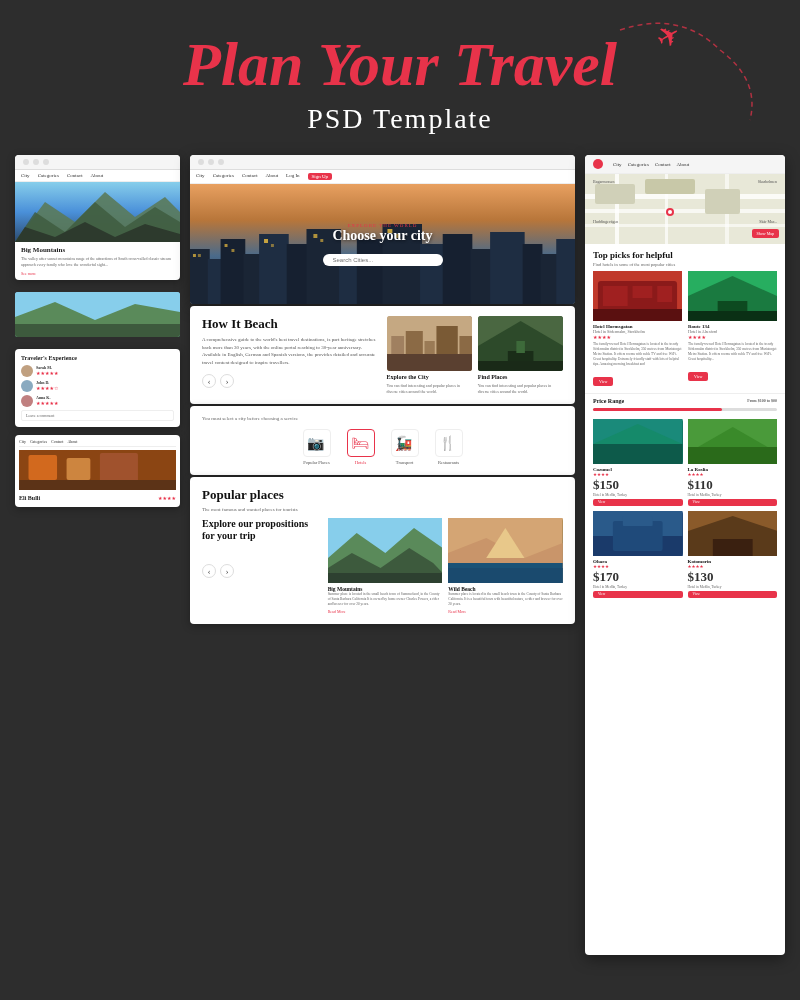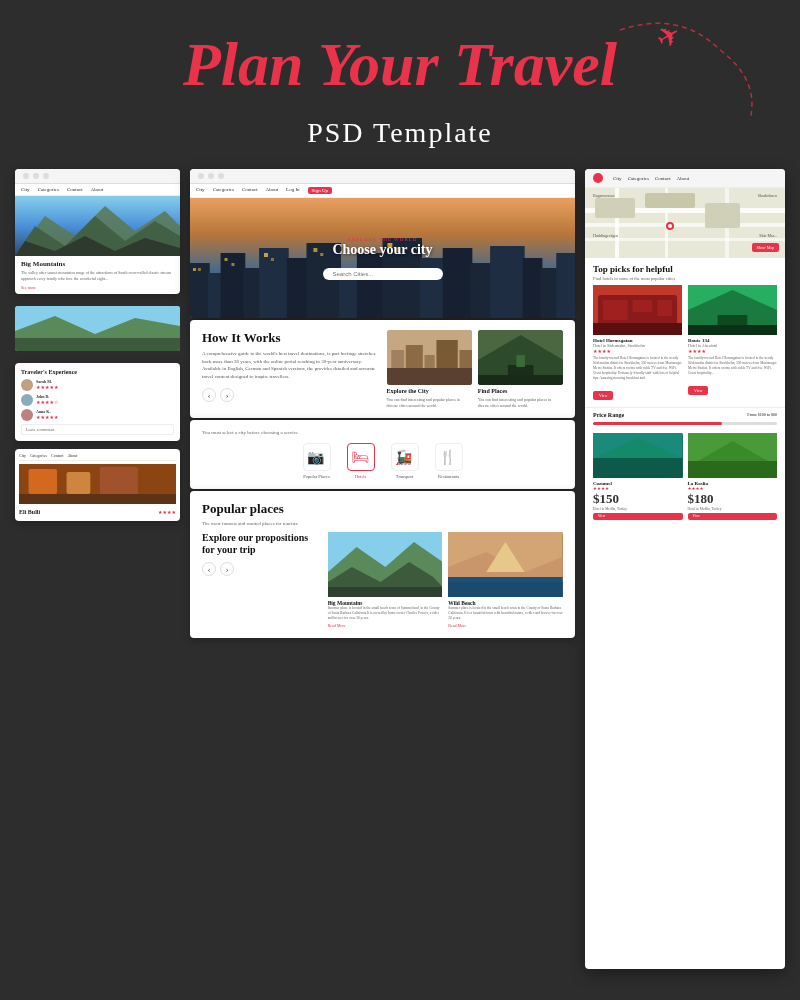--- a/index.html
+++ b/index.html
@@ -31,21 +31,21 @@
       font-weight: bold;
       color: #e8334a;
       font-style: italic;
       font-family: 'Georgia', serif;
       line-height: 1.1;
     }
     .header-subtitle {
       font-size: 28px;
       color: #ffffff;
       font-weight: 300;
-      margin-top: 19px;
+      margin-top: 5px;
       letter-spacing: 2px;
     }
 
     
     .plane-top-right {
       position: absolute;
       top: 20px;
       right: 120px;
       color: #e8334a;
       font-size: 28px;
@@ -417,21 +417,21 @@
       gap: 8px;
     }
     .popular-left {
       flex: 1;
     }
     .explore-text {
       font-size: 10px;
       font-weight: bold;
       color: #111;
       line-height: 1.2;
-      margin-bottom: 6px;
+      margin-bottom: 22px;
     }
     .popular-nav-arrows {
       display: flex;
       gap: 4px;
     }
     .popular-imgs {
       display: flex;
       gap: 6px;
       flex: 2;
     }
@@ -814,21 +814,21 @@
         <div class="hero-main-text">Choose your city</div>
         <div class="hero-search">
           <input type="text" style="border: none; border-radius: 20px; padding: 3px 10px; font-size: 6px; width: 120px;" placeholder="Search Cities...">
         </div>
       </div>
     </div>
 
     <div class="how-works-section">
       <div class="how-works-row">
         <div class="how-works-left">
-          <div class="section-title">How It Works</div>
+          <div class="section-title">How It Beach</div>
           <div class="section-desc">A comprehensive guide to the world's best travel destinations, is part heritage stretches back more than 30 years, with the online portal reaching to 30-year anniversary. Available in English, German and Spanish versions, the provides detailed and accurate travel content designed to inspire travellers.</div>
           <div class="nav-arrows">
             <div class="arrow-btn">‹</div>
             <div class="arrow-btn">›</div>
           </div>
         </div>
         <div class="how-works-imgs">
           <div class="how-card">
             <div class="how-card-img city-explore-img">
               <svg width="100%" height="55" viewBox="0 0 100 55" preserveAspectRatio="none">
@@ -1027,22 +1027,51 @@
         <div class="hotel-grid-card">
           <div class="hotel-grid-img hg2">
             <svg width="100%" height="45" viewBox="0 0 90 45" preserveAspectRatio="none">
               <rect width="90" height="45" fill="#4a9a3a"></rect>
               <rect x="0" y="28" width="90" height="17" fill="#2a6a1a"></rect>
               <polygon points="10,28 45,8 80,28" fill="#3a8a2a"></polygon>
             </svg>
           </div>
           <div class="hg-name">La Roslia</div>
           <div class="hg-stars">★★★★</div>
-          <div class="hg-price">$180</div>
+          <div class="hg-price">$110</div>
           <div class="hg-location">Hotel in Medlin, Turkey</div>
           <div class="hg-view">View</div>
         </div>
+        <div class="hotel-grid-card">
+          <div class="hotel-grid-img hg3">
+            <svg width="100%" height="45" viewBox="0 0 90 45" preserveAspectRatio="none">
+              <rect width="90" height="45" fill="#2a5a8a"></rect>
+              <rect x="0" y="25" width="90" height="20" fill="#1a3a6a"></rect>
+              <rect x="20" y="10" width="50" height="30" fill="#1f4a7a" rx="2"></rect>
+              <rect x="30" y="5" width="30" height="10" fill="#2a5a8a" rx="1"></rect>
+            </svg>
+          </div>
+          <div class="hg-name">Ohara</div>
+          <div class="hg-stars">★★★★</div>
+          <div class="hg-price">$170</div>
+          <div class="hg-location">Hotel in Medlin, Turkey</div>
+          <div class="hg-view">View</div>
+        </div>
+        <div class="hotel-grid-card">
+          <div class="hotel-grid-img hg4">
+            <svg width="100%" height="45" viewBox="0 0 90 45" preserveAspectRatio="none">
+              <rect width="90" height="45" fill="#8a5a2a"></rect>
+              <polygon points="0,45 0,20 45,5 90,20 90,45" fill="#5a3a1a"></polygon>
+              <rect x="25" y="28" width="40" height="17" fill="#3a2010"></rect>
+            </svg>
+          </div>
+          <div class="hg-name">Kotomorin</div>
+          <div class="hg-stars">★★★★</div>
+          <div class="hg-price">$130</div>
+          <div class="hg-location">Hotel in Medlin, Turkey</div>
+          <div class="hg-view">View</div>
+        </div>
       </div>
 
     </div>
   </div>
 
 </div>
 
 </body></html>

